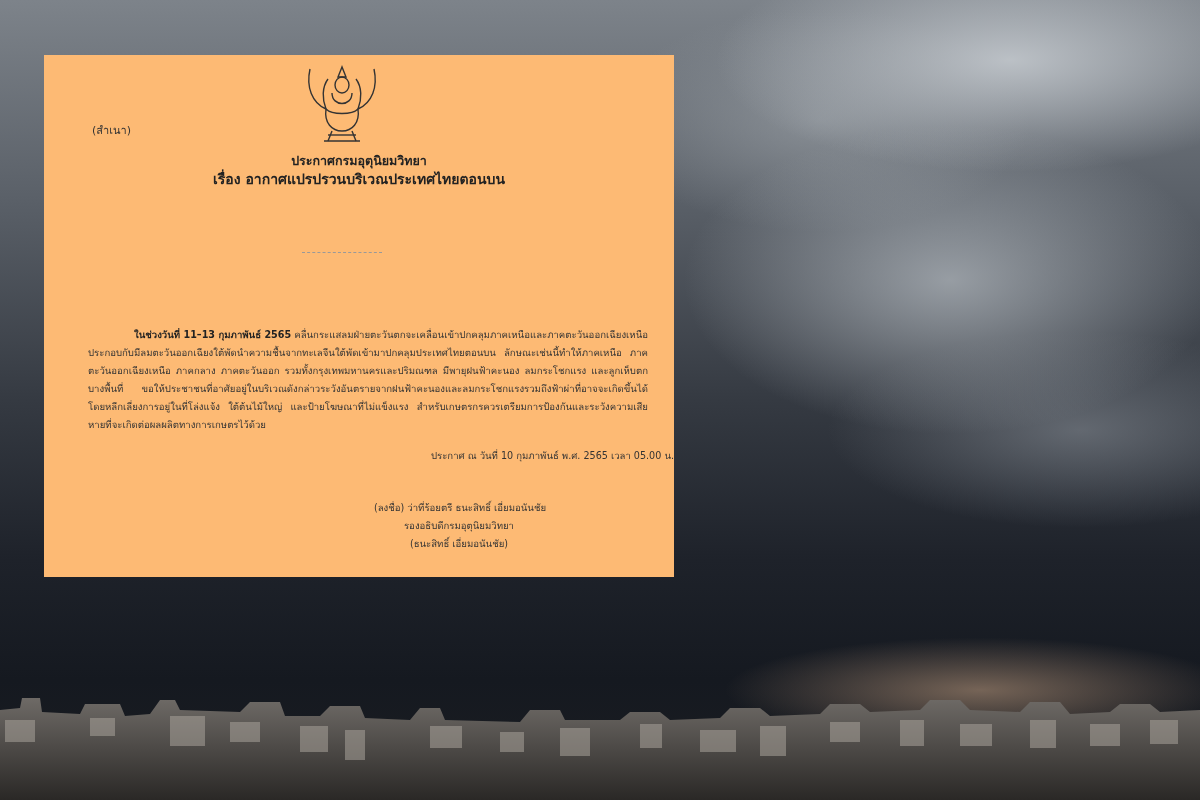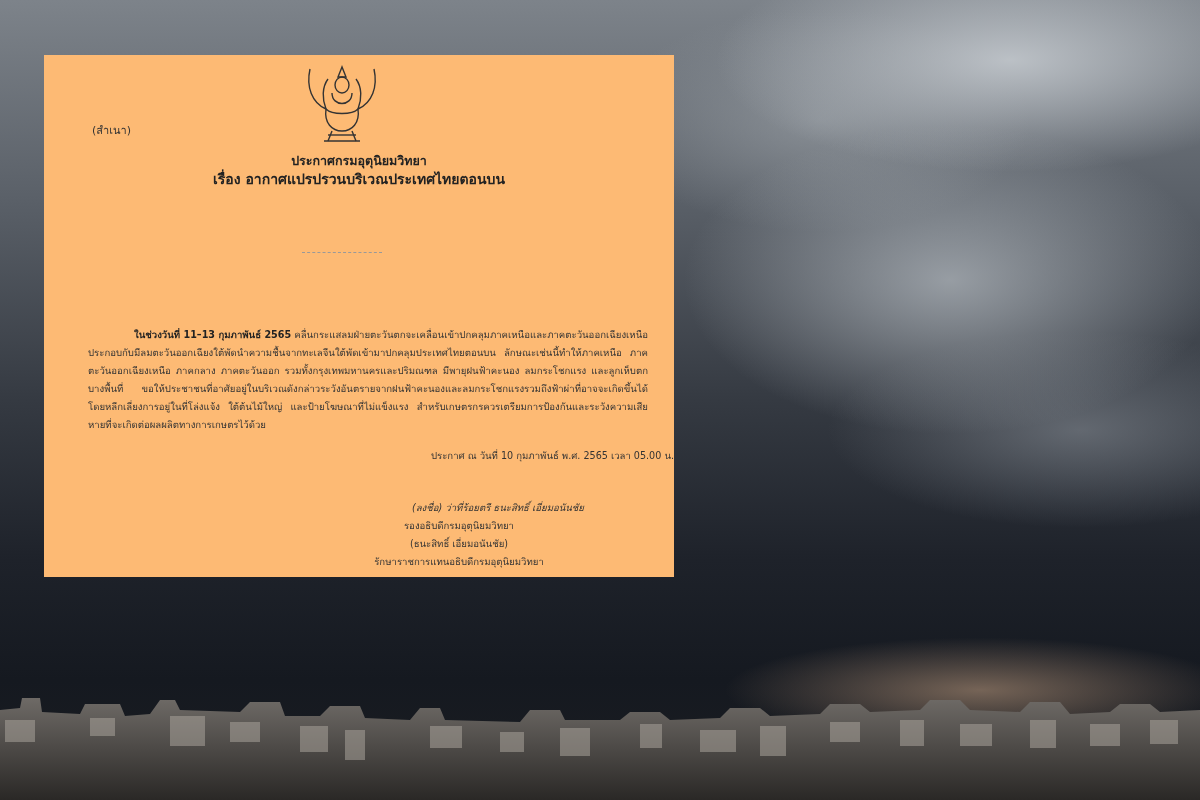--- a/index.html
+++ b/index.html
@@ -23,21 +23,21 @@
   .title-block .t1 { font-size:12.5px; }
   .divider { position:absolute; left:258px; top:197px; width:80px; border-top:1px dashed #999; }
   .para { position:absolute; left:44px; width:560px; font-size:9.6px; line-height:18px; color:#333; text-align:justify; }
   .para .lead { font-weight:bold; color:#222; }
   .p1 { top:224px;margin-top:47px; }
   .p1 .indent { display:inline-block; width:46px; }
   .p2 { top:344px; }
   .p2 .indent { display:inline-block; width:46px; }
   .center-lines { position:absolute; left:0; width:630px; text-align:right; font-size:9.6px; line-height:18px; color:#333; top:392px; }
   .sign { position:absolute; left:290px; top:444px; width:250px; font-size:9.6px; line-height:18px; color:#333; text-align:center; }
-  .sign div:first-child { text-align:right; padding-left:2px;font-style:italic; }
+  .sign div:first-child { text-align:center; padding-left:2px; }
 </style>
 </head>
 <body>
 
 <div class="bg">
   <div class="sky"></div>
   <svg class="city" viewBox="0 0 1200 110" preserveAspectRatio="none">
     <defs>
       <linearGradient id="cg" x1="0" y1="0" x2="0" y2="1">
         <stop offset="0" stop-color="#6e6a66"></stop>
@@ -98,15 +98,14 @@
 
 
   <div class="center-lines">
     <div>ประกาศ ณ วันที่ 10 กุมภาพันธ์ พ.ศ. 2565 เวลา 05.00 น.</div>
   </div>
 
   <div class="sign">
     <div>(ลงชื่อ) ว่าที่ร้อยตรี ธนะสิทธิ์ เอี่ยมอนันชัย</div>
     <div>รองอธิบดีกรมอุตุนิยมวิทยา</div>
     <div>(ธนะสิทธิ์ เอี่ยมอนันชัย)</div>
-    <div>รักษาราชการแทนอธิบดีกรมอุตุนิยมวิทยา</div>
   </div>
 </div>
 
 </body></html>

